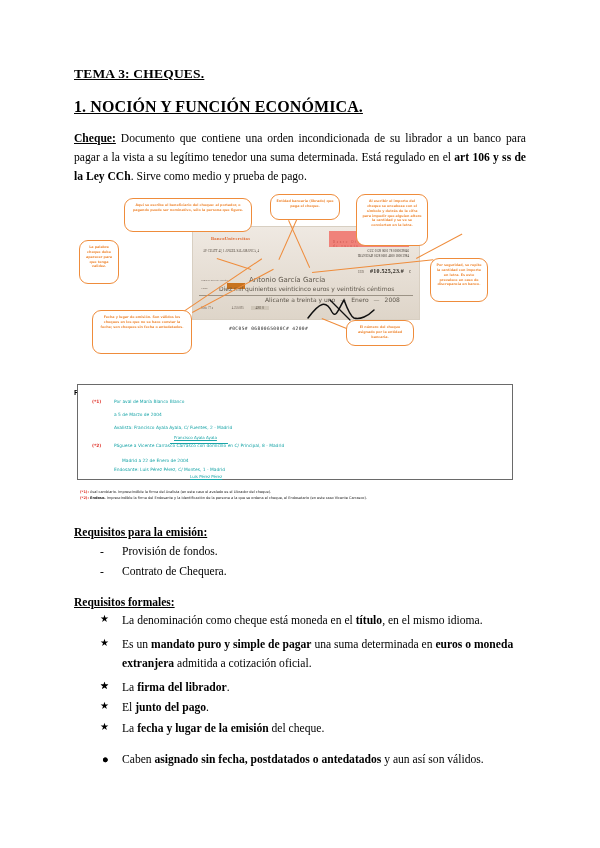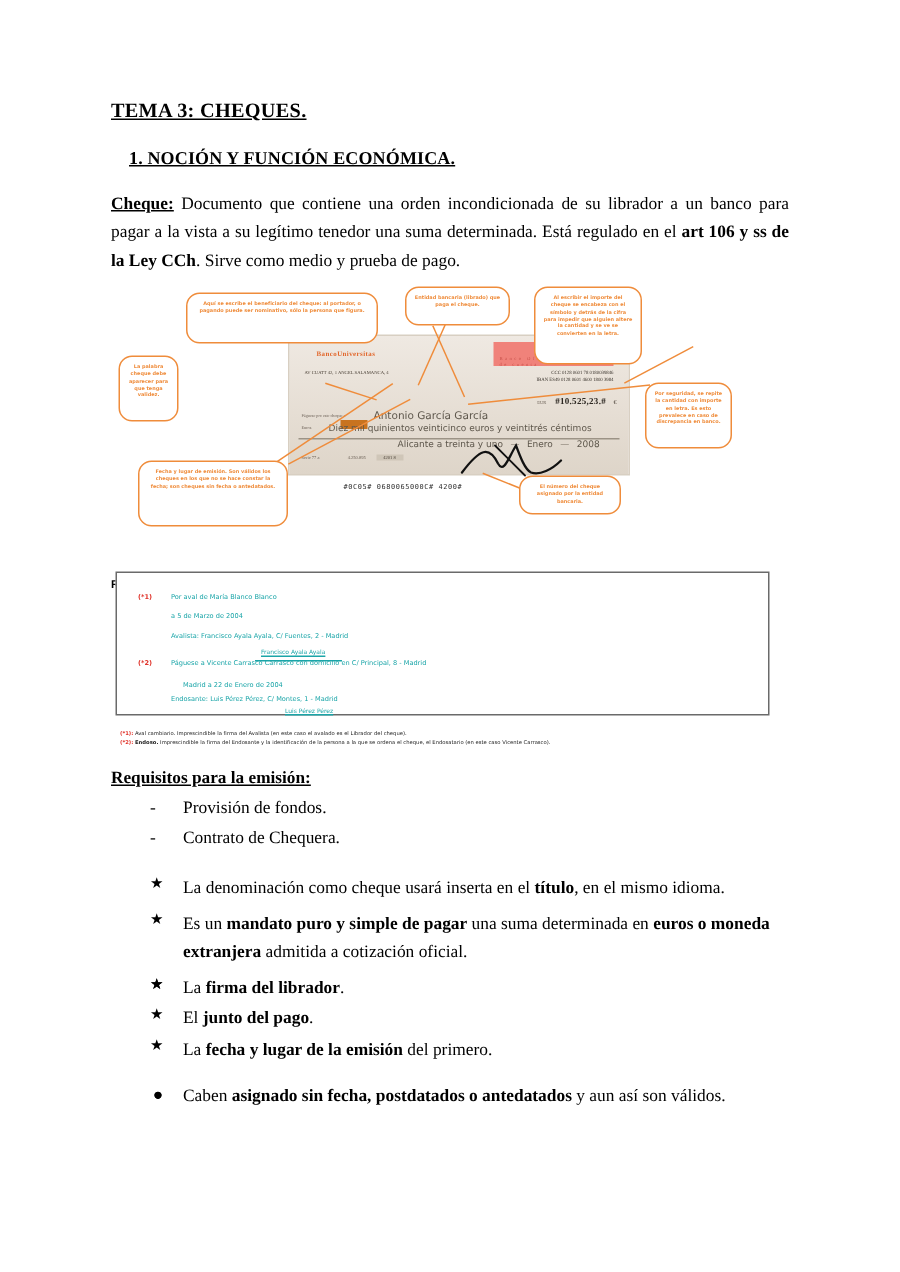--- a/index.html
+++ b/index.html
@@ -15,21 +15,21 @@
   .content{
     position:absolute;left:74px;top:66px;width:452px;
   }
 
   
   h1.doc-title{
     font-size:13.5px;font-weight:bold;margin:0 0 16px 0;
     text-decoration:underline;letter-spacing:.2px;
   }
   h2.sec-title{
-    font-size:12px;font-weight:bold;margin:0 0 14px 12px;
+    font-size:16px;font-weight:bold;margin:0 0 14px 0;
     text-decoration:underline;letter-spacing:.1px;
   }
   h3.sub-title{
     font-size:11.5px;font-weight:bold;margin:0 0 4px 0;
     text-decoration:underline;
   }
 
   p.para{
     font-size:11.6px;line-height:1.62;margin:0 0 4px 0;
     text-align:justify;
@@ -281,55 +281,56 @@
         <div>
           <span class="fmk">(*1):</span><span> Aval cambiario. Imprescindible la firma del Avalista (en este caso el avalado es el Librador del cheque).</span>
         </div>
         <div>
           <span class="fmk">(*2):</span>
           <span class="fb">Endoso.</span><span> Imprescindible la firma del Endosante y la identificación de la persona a la que se ordena el cheque, el Endosatario (en este caso Vicente Carrasco).</span>
         </div>
       </div>
     </div>
 
-    <h3 class="sub-title" style="margin-top:4px;">Requisitos para la emisión:</h3>
+    <h3 class="sub-title" style="margin-top:14px;">Requisitos para la emisión:</h3>
     <ul class="dash-list">
       <li>
         <span class="mk">-</span>
         <span>Provisión de fondos.</span>
       </li>
       <li>
         <span class="mk">-</span>
         <span>Contrato de Chequera.</span>
       </li>
     </ul>
 
+    <h3 class="sub-title">Requisitos formales:</h3>
     <ul class="star-list">
       <li>
         <span class="mk">★</span>
-        <span><span>La denominación como cheque usará inserta en el </span><span class="b">título</span><span>, en el mismo idioma.</span></span>
+        <span><span>La denominación como cheque está moneda en el </span><span class="b">título</span><span>, en el mismo idioma.</span></span>
       </li>
       <li>
         <span class="mk">★</span>
         <span><span>Es un </span><span class="b">mandato puro y simple de pagar</span><span> una suma determinada en </span><span class="b">euros o moneda extranjera</span><span> admitida a cotización oficial.</span></span>
       </li>
       <li>
         <span class="mk">★</span>
       </li>
       <li style="margin-bottom:2px;">
         <span class="mk">★</span>
         <span><span>La </span><span class="b">firma del librador</span><span>.</span></span>
       </li>
       <li style="margin-bottom:2px;">
         <span class="mk">★</span>
         <span><span>El </span><span class="b">junto del pago</span><span>.</span></span>
       </li>
       <li>
         <span class="mk">★</span>
-        <span><span>La </span><span class="b">fecha y lugar de la emisión</span><span> del primero.</span></span>
+        <span><span>La </span><span class="b">fecha y lugar de la emisión</span><span> del cheque.</span></span>
       </li>
     </ul>
 
     <ul class="dot-list">
       <li>
         <span class="mk">●</span>
       </li>
       <li>
         <span class="mk">●</span>
         <span><span>Caben </span><span class="b">asignado sin fecha, postdatados o antedatados</span><span> y aun así son válidos.</span></span>

